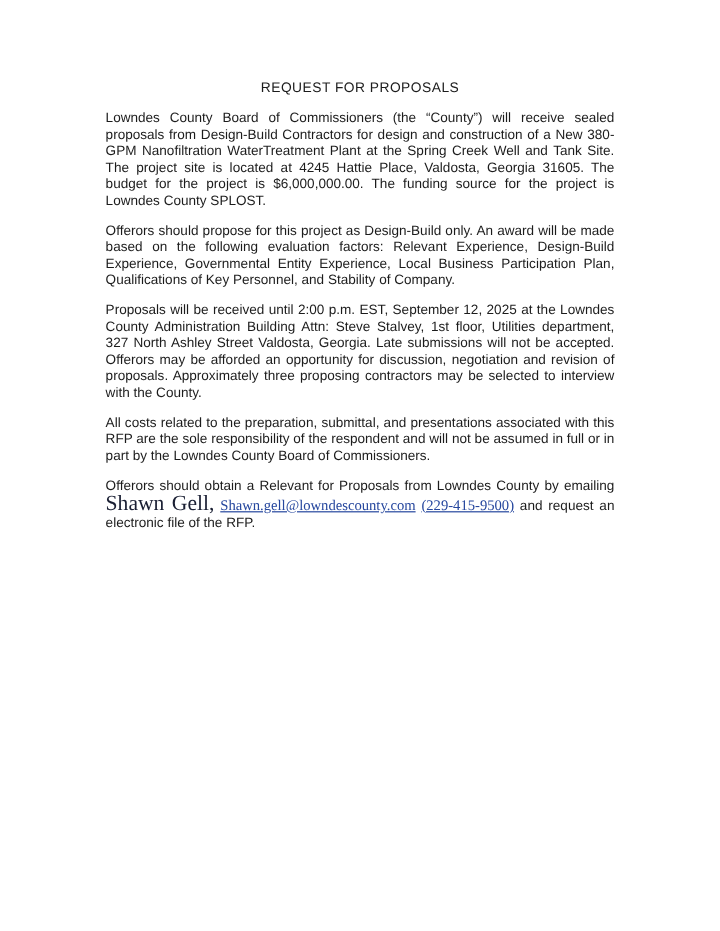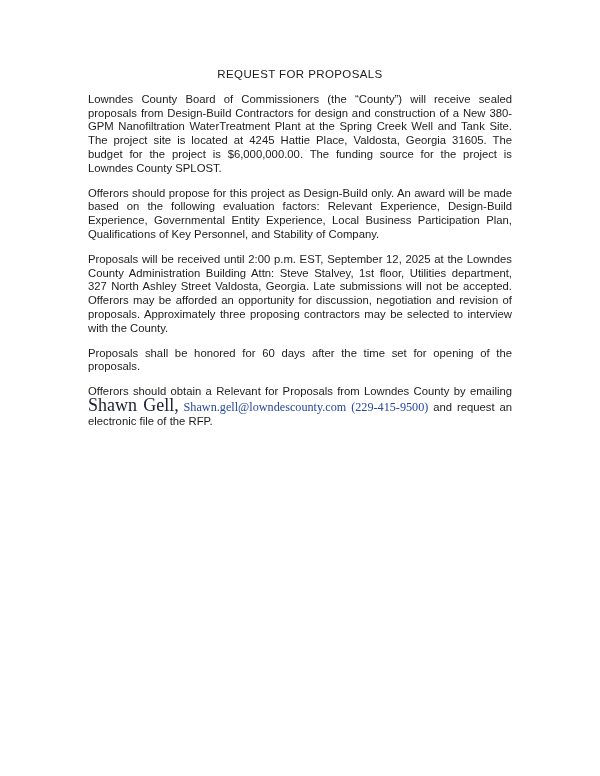--- a/index.html
+++ b/index.html
@@ -37,38 +37,39 @@
   }
   .serif {
     font-family: "Liberation Serif", serif;
     font-size: 18px;
     color: #1a1f33;
   }
   a.doc-link {
     font-family: "Liberation Serif", serif;
     font-size: 12.2px;
     color: #26479e;
+    text-decoration: underline;
     cursor: pointer;
   }
 </style>
 </head>
 <body>
 
 <div class="page">
 
   <p class="doc-title">REQUEST FOR PROPOSALS</p>
 
   <p class="body-text">Lowndes County Board of Commissioners (the “County”) will receive sealed proposals from Design-Build Contractors for design and construction of a New 380-GPM Nanofiltration WaterTreatment Plant at the Spring Creek Well and Tank Site. The project site is located at 4245 Hattie Place, Valdosta, Georgia 31605.  The budget for the project is $6,000,000.00.  The funding source for the project is Lowndes County SPLOST.</p>
 
   <p class="body-text">Offerors should propose for this project as Design-Build only.  An award will be made based on the following evaluation factors: Relevant Experience, Design-Build Experience, Governmental Entity Experience, Local Business Participation Plan, Qualifications of Key Personnel, and Stability of Company.</p>
 
   <p class="body-text">Proposals will be received until 2:00 p.m. EST, September 12, 2025 at the Lowndes County Administration Building Attn: Steve Stalvey, 1st floor, Utilities department, 327 North Ashley Street Valdosta, Georgia. Late submissions will not be accepted. Offerors may be afforded an opportunity for discussion, negotiation and revision of proposals.  Approximately three proposing contractors may be selected to interview with the County.</p>
 
+  <p class="body-text">All costs related to the preparation, submittal, and presentations associated with this RFP are the sole responsibility of the respondent and will not be assumed in full or in part by the Lowndes County Board of Commissioners.</p>
 
-  <p class="body-text">Proposals shall be honored for 60 days after the time set for opening of the proposals.</p>
 
   <p class="body-text">
     <span>Offerors should obtain a Relevant for Proposals from Lowndes County by emailing</span>
     <span class="serif">Shawn Gell,</span>
     <a class="doc-link">Shawn.gell@lowndescounty.com</a>
     <a class="doc-link">(229-415-9500)</a>
     <span>and request an electronic file of the RFP.</span>
   </p>
 
 </div>

